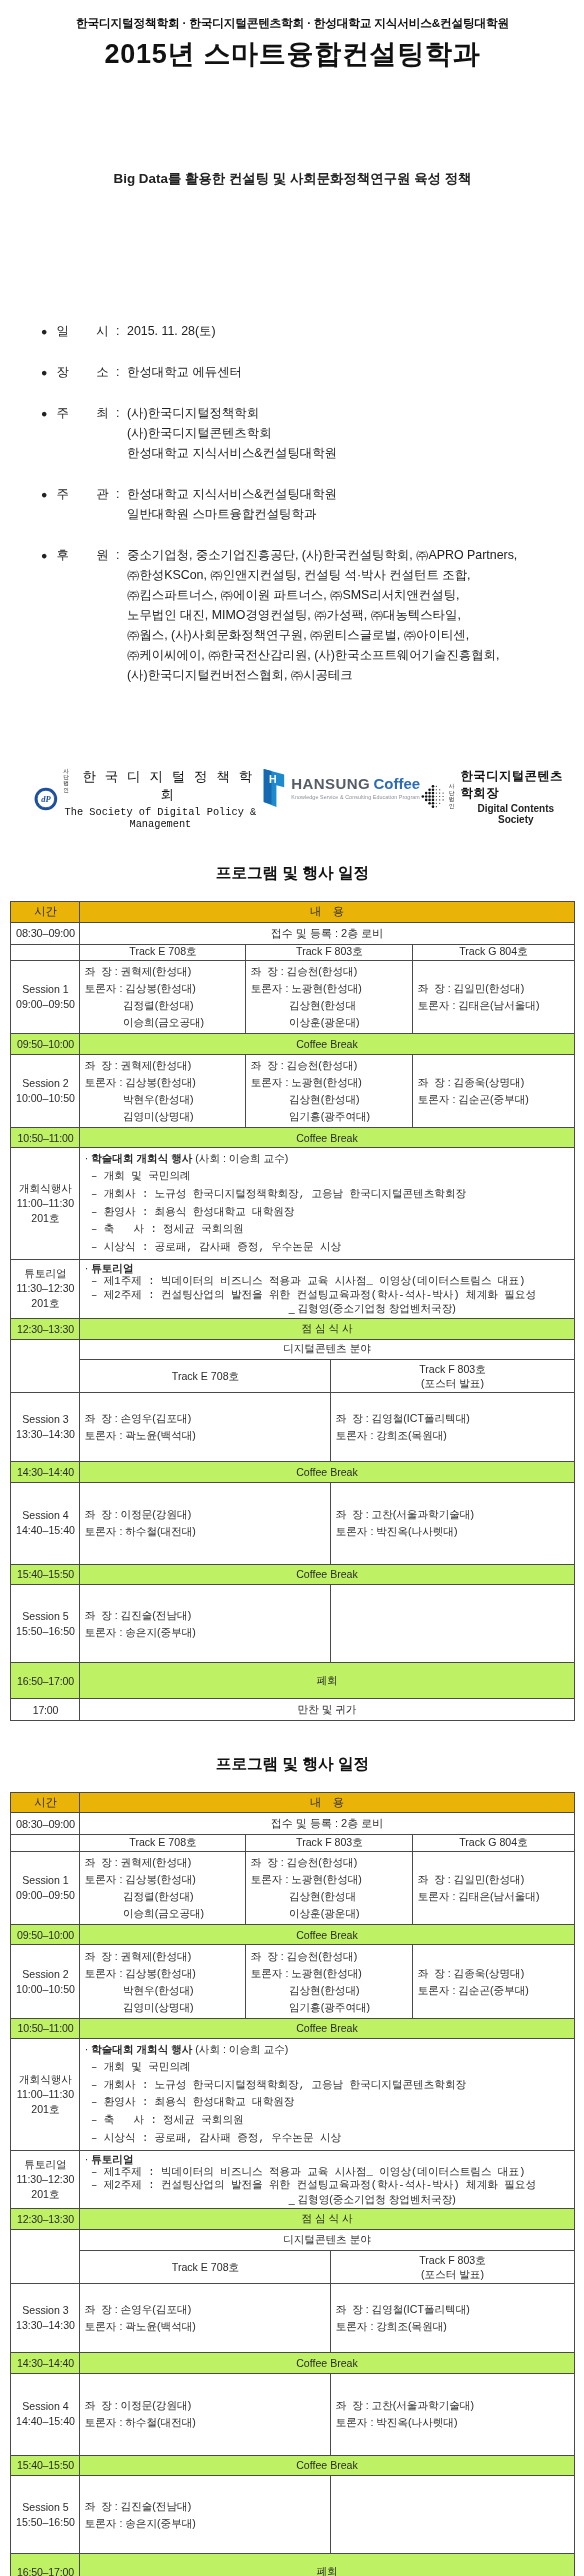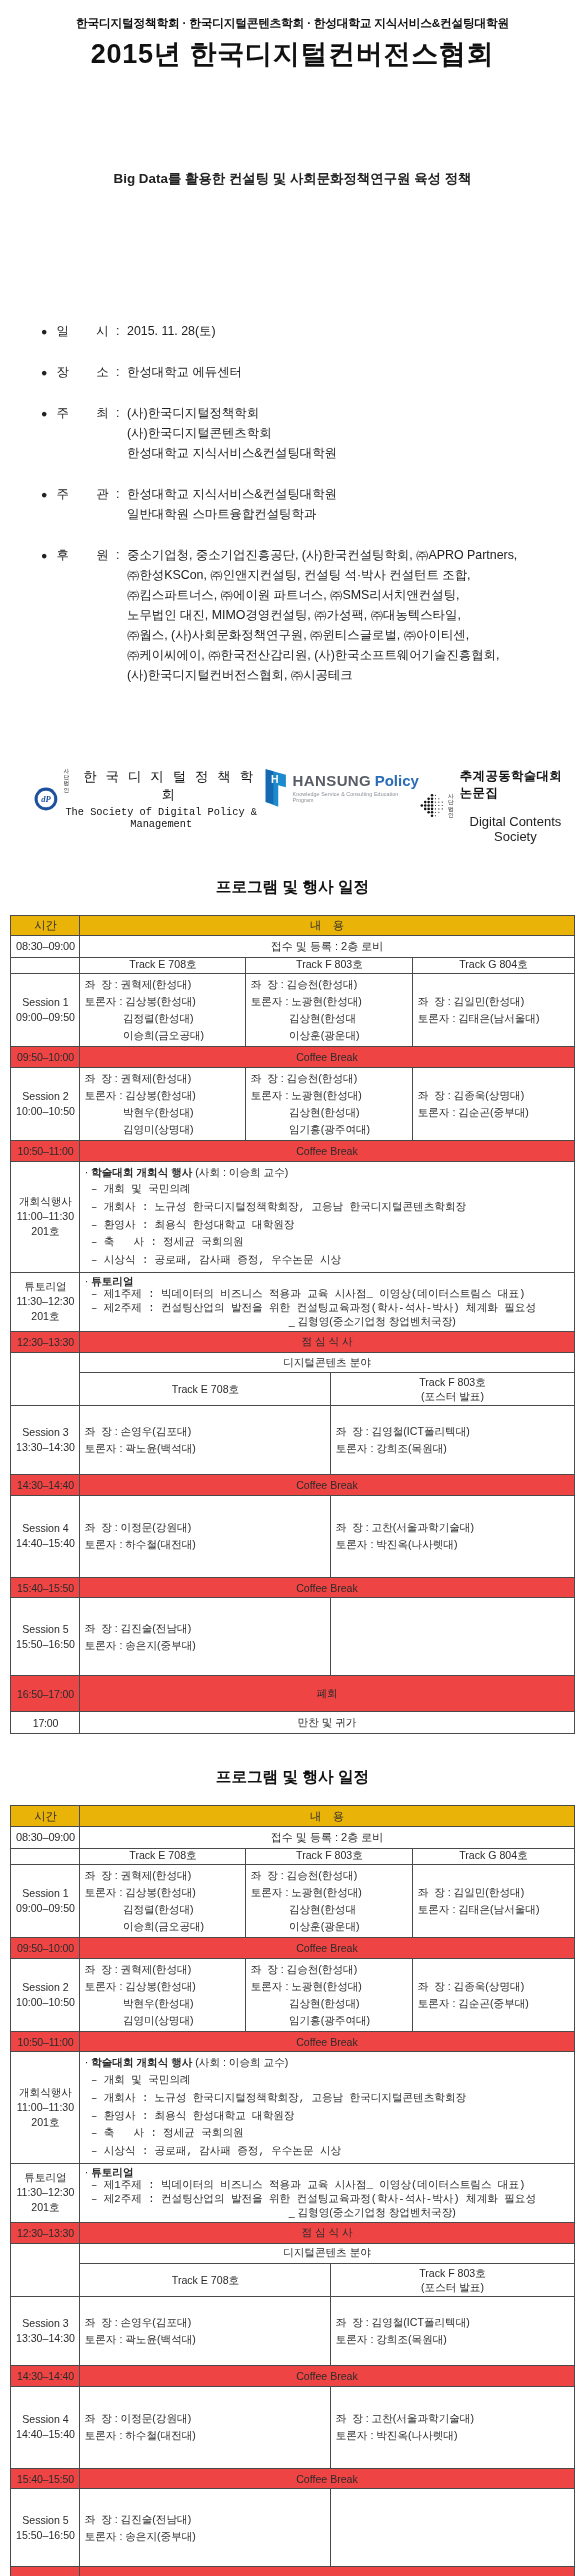--- a/index.html
+++ b/index.html
@@ -35,33 +35,33 @@
   .kdps-text { text-align:center; }
   .kdps-row  { display:flex; align-items:flex-start; }
   .kdps-name { font-family:"Liberation Serif","DejaVu Serif",serif; font-size:13.4px; letter-spacing:2.8px; color:#111; }
   .kdps-sub  { font-family:Liberation Mono, monospace; font-size:10.3px; margin-top:2.8px; color:#111; }
   .hansung-text { margin-left:5.7px; }
   .hs1 { font-size:15px; font-weight:bold; color:#575d66; letter-spacing:0.4px; }
   .hs2 { font-size:15px; font-weight:bold; color:#2a6cb8; margin-left:3.5px; }
   .hs-sub { font-size:5.3px; color:#8a8f95; margin-top:1.4px; letter-spacing:0.1px; }
   .dcs-text { }
   .dcs-name { font-size:12.4px; font-weight:bold; color:#111; letter-spacing:0.4px; }
-  .dcs-sub  { font-size:13px; font-weight:normal; color:#222; text-align:center; margin-top:12px; }
+  .dcs-sub  { font-size:10px; font-weight:bold; color:#222; text-align:center; margin-top:1px; }
 
   
   .schedule { margin-top:33px; }
   .sched-title { text-align:center; font-size:15.6px; font-weight:bold; color:#111; margin-bottom:17px; }
   table.sched { border-collapse:collapse; table-layout:fixed; width:562px; margin:0 auto 7px auto;
                 border:1.4px solid #222; }
   col.c0{width:69px;} col.c1{width:83px;} col.c2{width:83px;}
   col.c3{width:85px;} col.c4{width:82px;} col.c5{width:161px;}
   table.sched td { border:0.7px solid #4a4a4a; font-size:10.6px; color:#2b2b2b;
                    padding:2.1px 4.2px; vertical-align:middle; overflow:hidden; }
   tr.r-hdr td { background:#eab308; height:19px; font-size:11.3px; }
-  tr.brk  td  { background:#ef4444; }
+  tr.brk  td  { background:#bef264; }
   .time-cell  { text-align:center; font-size:10.3px; letter-spacing:-0.2px; }
   .slabel     { white-space:pre-line; text-align:center; line-height:15px; font-size:10.6px;margin-left:42px; }
   .scell      { white-space:pre-wrap; line-height:17px; padding-left:7.8px; }
   tr.r-reg td { height:22px; font-size:11px; }
   tr.r-trk td { height:13.4px; padding:0.7px 2.8px; }
   tr.r-s1 td  { height:65px; }
   tr.r-cb td  { height:20.5px; }
   tr.r-s2 td  { height:71px; }
   tr.r-open td{ height:106px; }
   tr.r-tut td { height:52px; }
@@ -78,21 +78,21 @@
   .op-lines { line-height:17.7px; padding-left:6.4px; }
   .tut .op-head  { line-height:13.4px; }
   .tut .op-lines { line-height:13.4px; }
   .tut-attr { padding-left:204px; line-height:13.4px; white-space:pre; }
 </style>
 </head>
 <body>
 
 <header class="doc-header">
   <div class="org-line">한국디지털정책학회 · 한국디지털콘텐츠학회 · 한성대학교 지식서비스&amp;컨설팅대학원</div>
-  <div class="main-title">2015년  한국디지털컨버전스협회</div>
+  <div class="main-title">2015년  스마트융합컨설팅학과</div>
 </header>
 
 <div class="subtitle">Big Data를 활용한 컨설팅 및 사회문화정책연구원 육성 정책</div>
 
 <div class="info-list">
   <div class="info-item">
     <span class="info-bullet">●</span>
     <span class="info-label">일 시</span>
     <span class="info-colon">:</span>
     <span class="info-lines">2015. 11. 28(토)</span>
@@ -152,21 +152,21 @@
   </div>
 
   <div class="logo">
     <svg width="22.6" height="40" viewBox="0 0 32 56">
       <path d="M1 1 L30 9 L30 27 L19 24 L19 55 L1 48 Z" fill="#1d8ace"></path>
       <path d="M1 1 L12 4 L12 51 L1 48 Z" fill="#1668b0"></path>
       <text x="14" y="21" text-anchor="middle" font-size="15" font-weight="bold" fill="#ffffff" font-family="Liberation Sans, sans-serif">H</text>
     </svg>
     <div class="hansung-text">
       <div>
-        <span class="hs1">HANSUNG</span><span class="hs2">Policy</span>
+        <span class="hs1">HANSUNG</span><span class="hs2">Coffee</span>
       </div>
       <div class="hs-sub">Knowledge Service &amp; Consulting Education Program</div>
     </div>
   </div>
 
   <div class="logo">
     <svg width="33" height="33" viewBox="0 0 46 46">
       <g fill="#111111">
         <circle cx="5" cy="23" r="2.3"></circle>
         <circle cx="11" cy="17" r="2.3"></circle>
@@ -197,21 +197,21 @@
           <circle cx="35" cy="29" r="1"></circle>
           <circle cx="35" cy="35" r="1"></circle>
         <circle cx="41" cy="17" r="1"></circle>
           <circle cx="41" cy="23" r="1"></circle>
           <circle cx="41" cy="29" r="1"></circle>
       </g>
     </svg>
     <span class="corp-type">사단
 법인</span>
     <div class="dcs-text">
-      <div class="dcs-name">추계공동학술대회논문집</div>
+      <div class="dcs-name">한국디지털콘텐츠학회장</div>
       <div class="dcs-sub">Digital Contents Society</div>
     </div>
   </div>
 </div>
 
 <section class="schedule">
   <h2 class="sched-title">프로그램 및 행사 일정</h2>
 
   <table class="sched">
     <colgroup>

